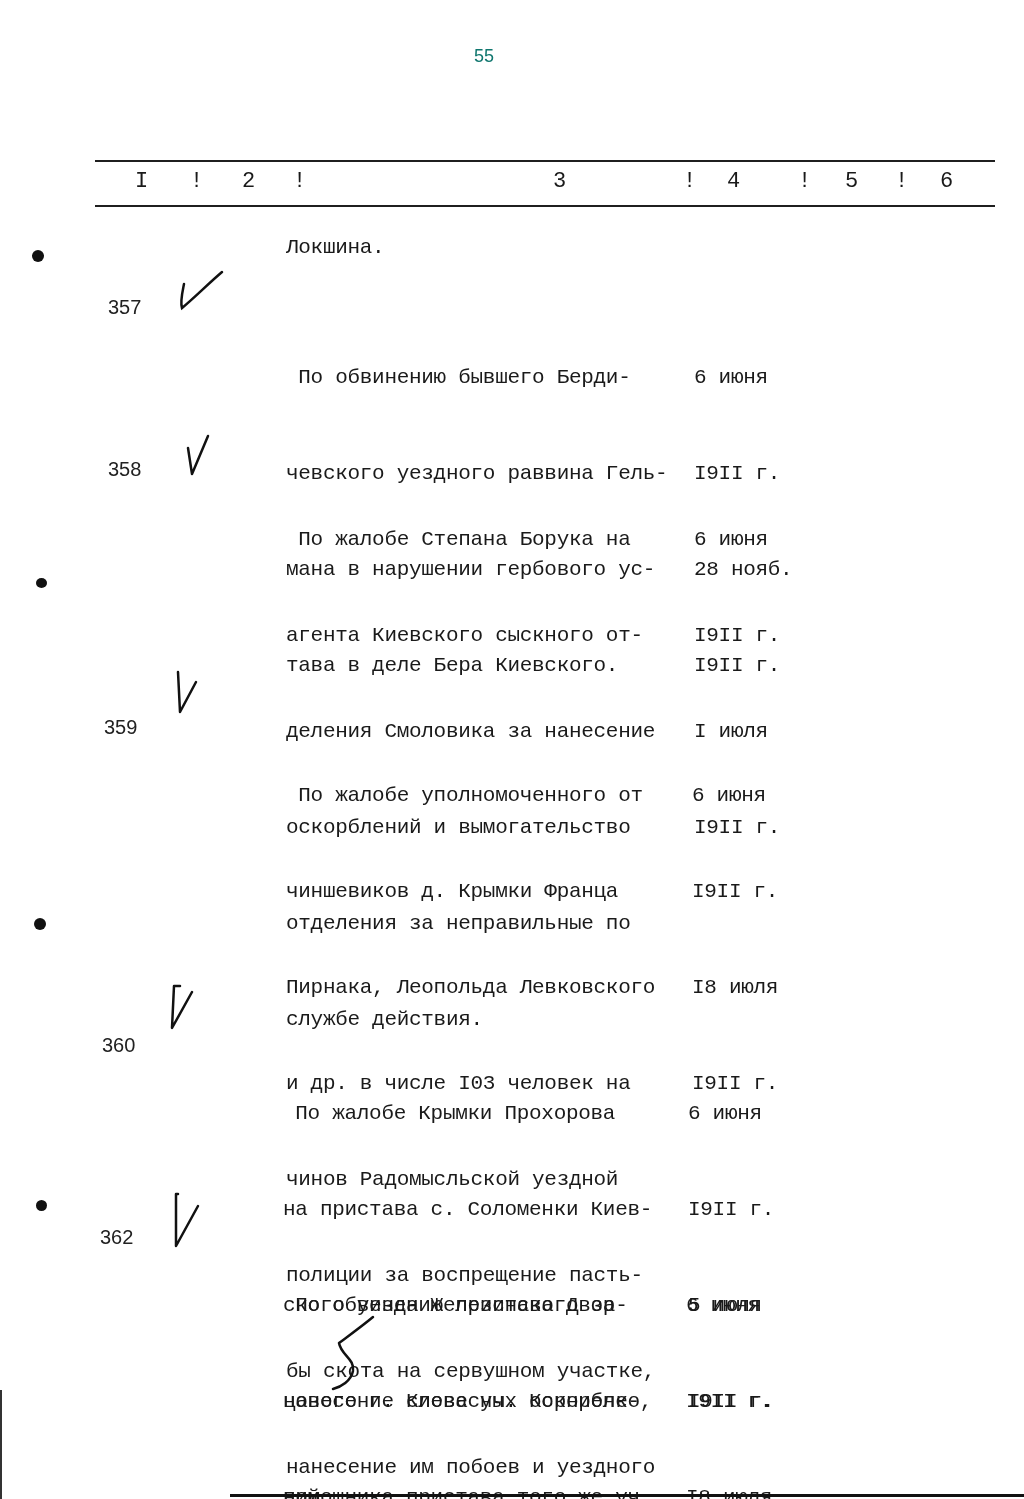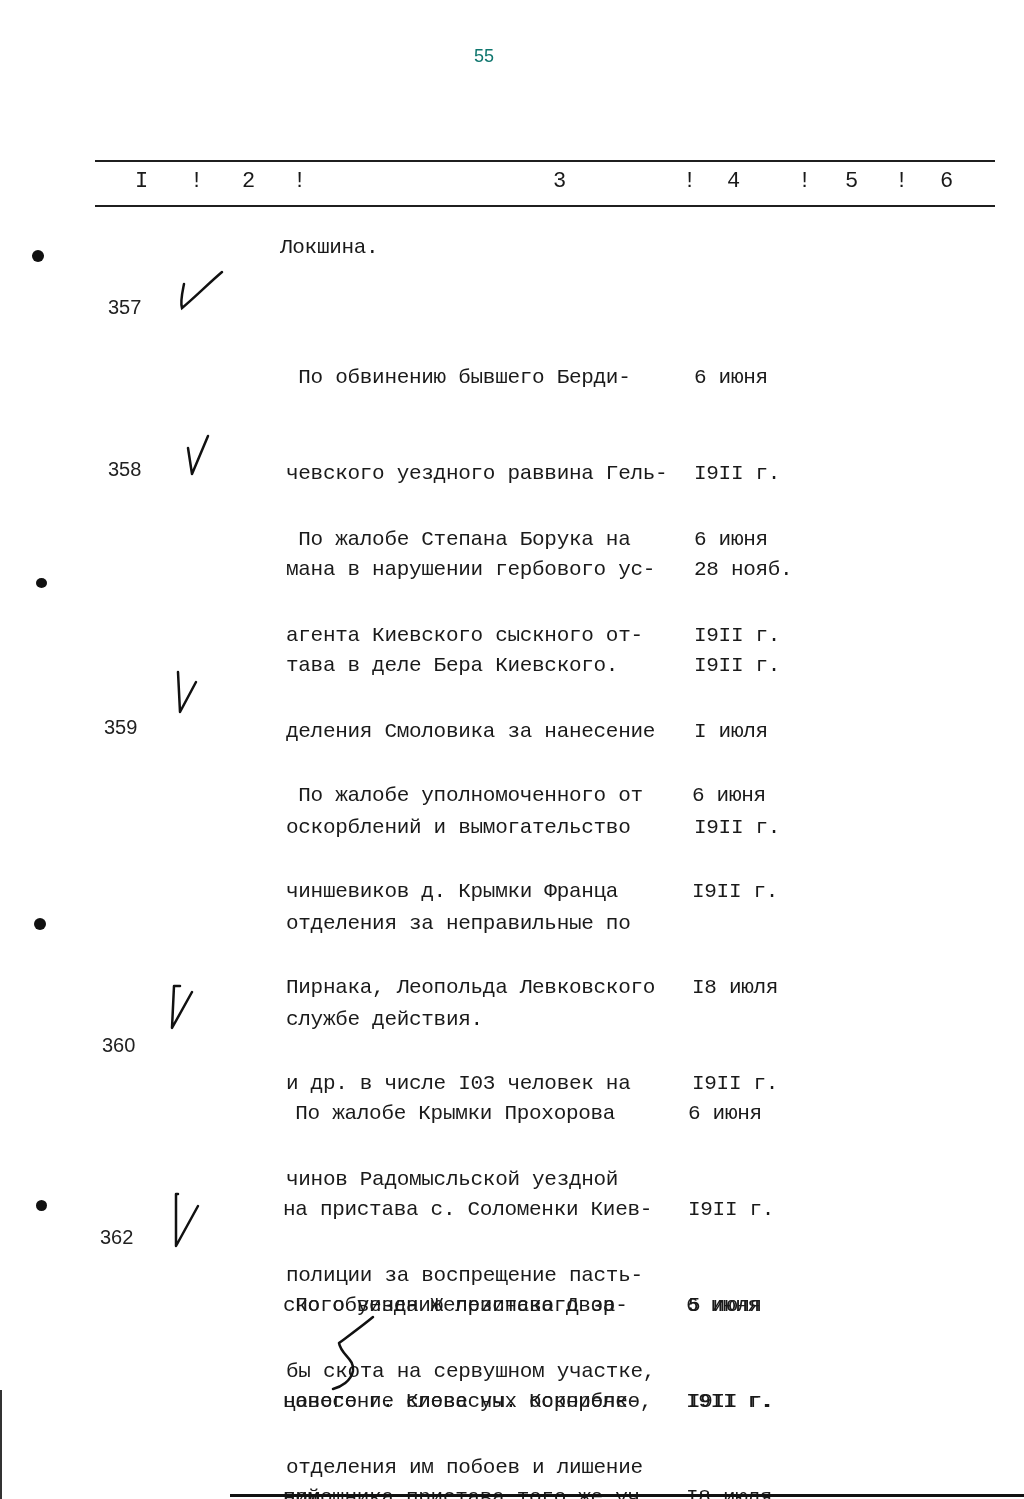--- a/index.html
+++ b/index.html
@@ -115,21 +115,21 @@
   <span style="left:458px;">3</span>
   <span style="left:588px;">!</span>
   <span style="left:632px;">4</span>
   <span style="left:703px;">!</span>
   <span style="left:750px;">5</span>
   <span style="left:800px;">!</span>
   <span style="left:845px;">6</span>
 </div>
 <div class="rule bottom"></div>
 
-<div class="col3" style="left:280px; top:232px;">Локшина.</div>
+<div class="col3" style="left:286px; top:232px;">Локшина.</div>
 
 <div class="entry-num" style="left:108px; top:296px;">357</div>
 <svg class="check" style="left:176px; top:268px;" width="50" height="44" viewBox="0 0 50 44">
   <path d="M8 16 C6 26 4 34 6 40 C18 30 32 16 46 4" fill="none" stroke="#111" stroke-width="2.5" stroke-linecap="round"></path>
 </svg>
 <div class="col3" style="left:286px; top:298px;">
   <div> По обвинению бывшего Берди-</div>
   <div>чевского уездного раввина Гель-</div>
   <div>мана в нарушении гербового ус-</div>
   <div>тава в деле Бера Киевского.</div>
@@ -165,21 +165,21 @@
   <path d="M6 4 L8 44 L24 14" fill="none" stroke="#111" stroke-width="2.5" stroke-linecap="round" stroke-linejoin="round"></path>
 </svg>
 <div class="col3" style="left:286px; top:716px;">
   <div> По жалобе уполномоченного от</div>
   <div>чиншевиков д. Крымки Франца</div>
   <div>Пирнака, Леопольда Левковского</div>
   <div>и др. в числе I03 человек на</div>
   <div>чинов Радомысльской уездной</div>
   <div>полиции за воспрещение пасть-</div>
   <div>бы скота на сервушном участке,</div>
-  <div>отделения им побоев и лишение</div>
+  <div>нанесение им побоев и уездного</div>
   
 </div>
 <div class="col4" style="left:692px; top:716px;">
   <div>6 июня</div>
   <div>I9II г.</div>
   <div>I8 июля</div>
   <div>I9II г.</div>
 </div>
 
 <div class="entry-num" style="left:102px; top:1034px;">360</div>

